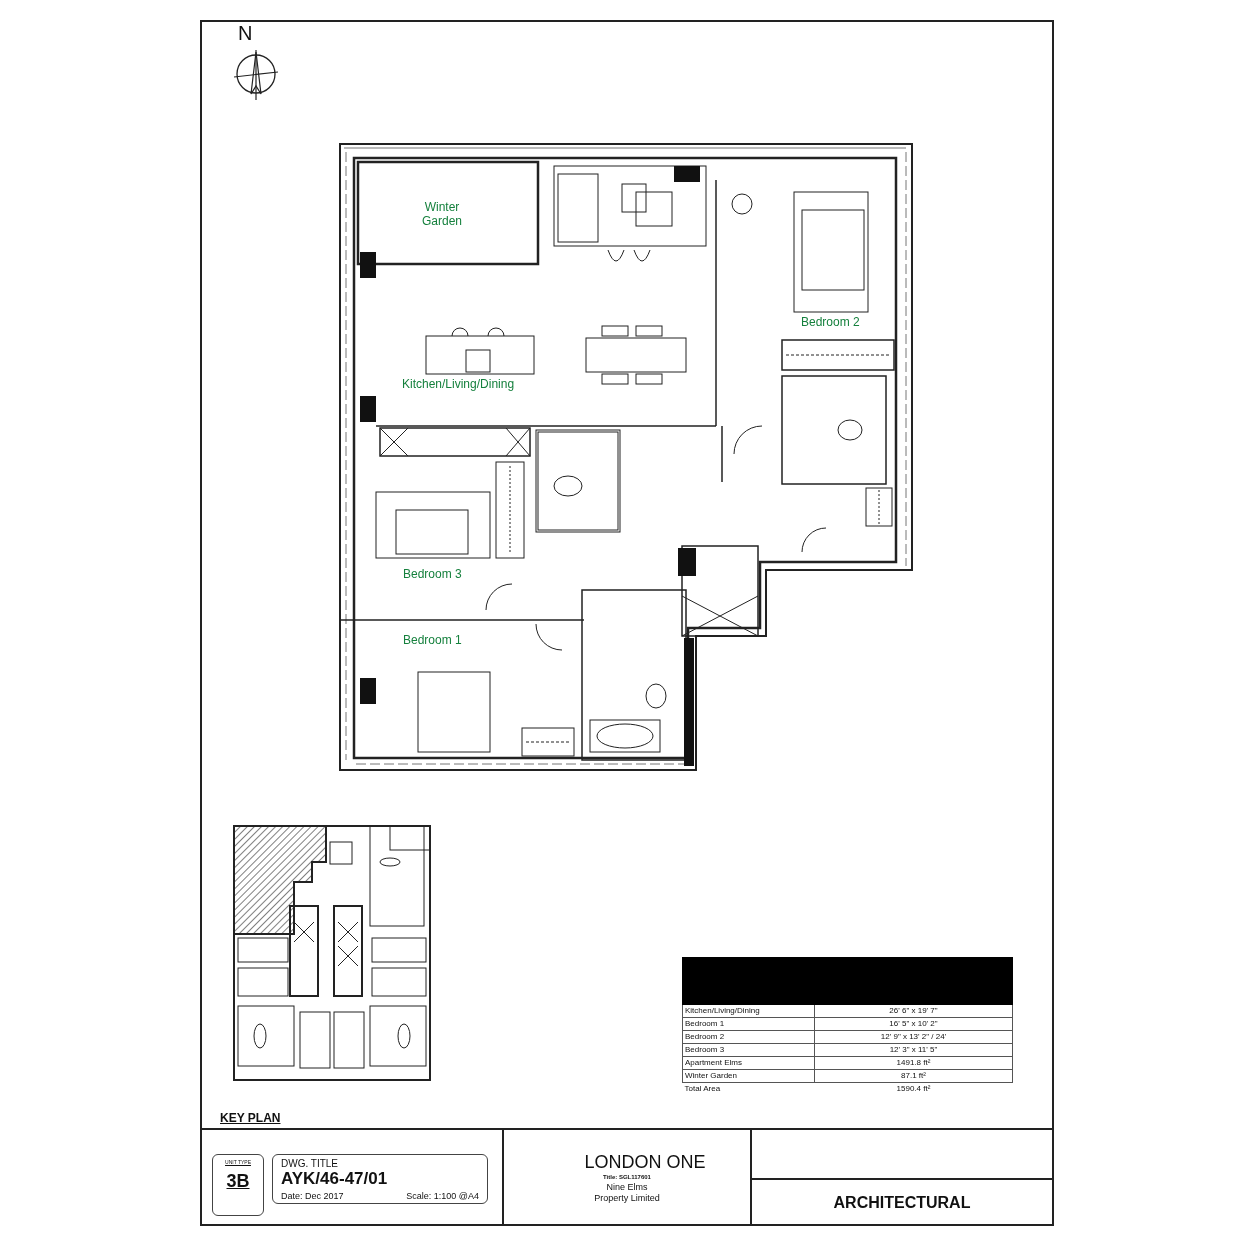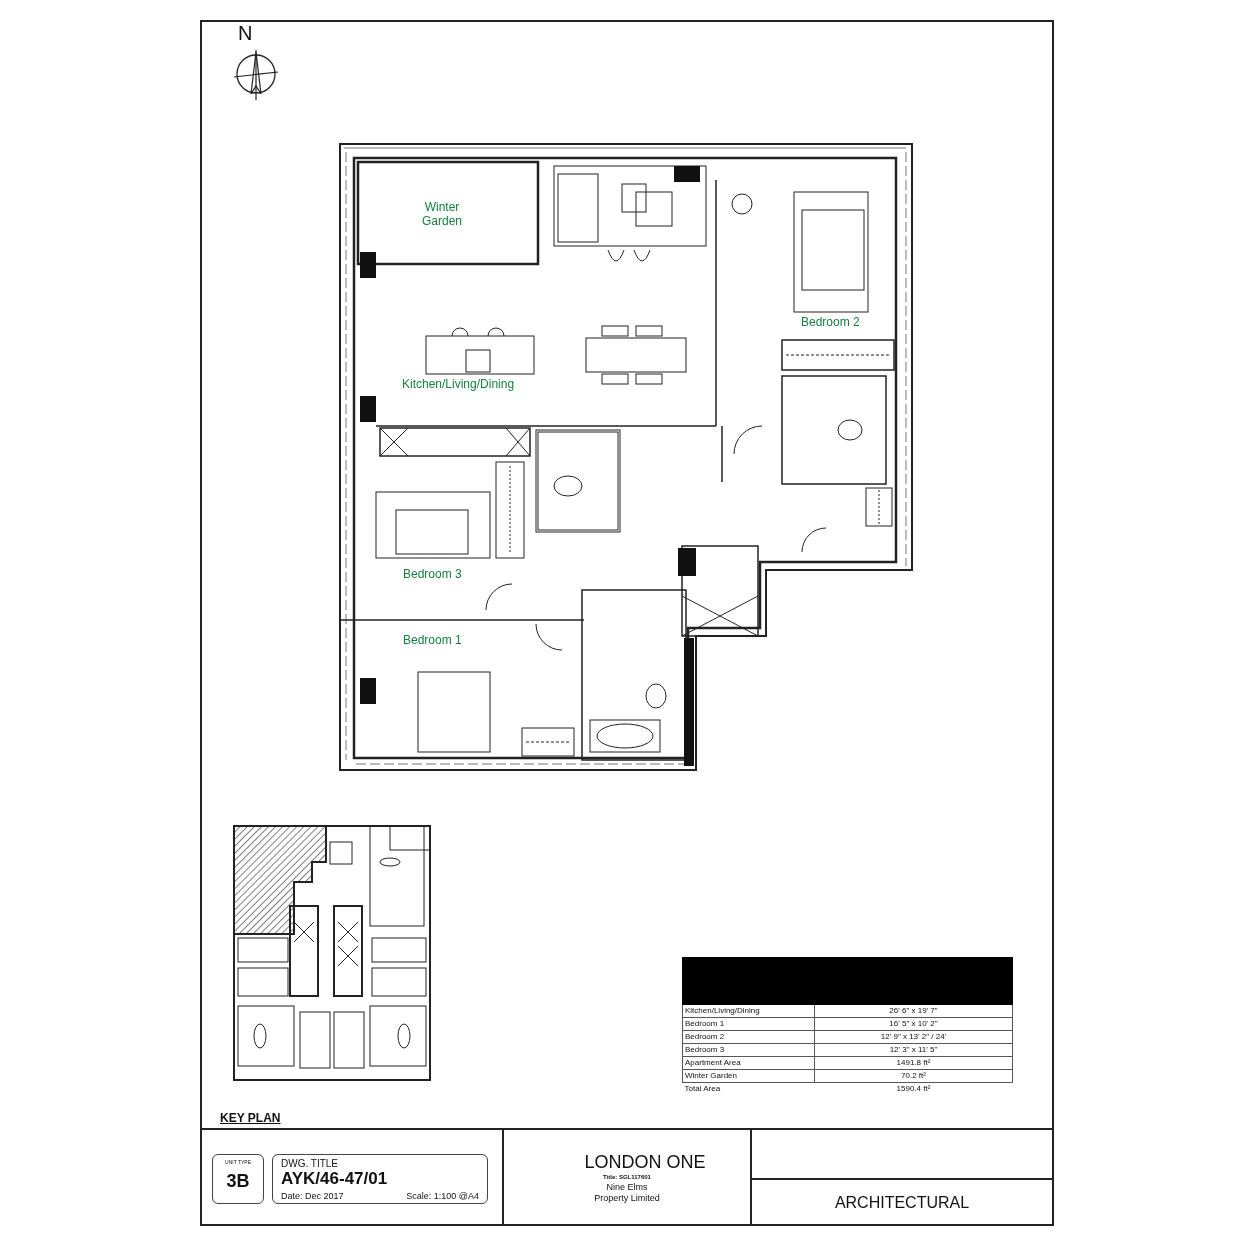--- a/index.html
+++ b/index.html
@@ -12,34 +12,34 @@
   .room-label{position:absolute;font-size:12px;color:#15803d;white-space:nowrap;}
   .keyplan{left:230px;top:822px;width:204px;height:262px;}
   .keyplan-label{left:220px;top:1096px;font-size:12px;font-weight:bold;text-decoration:underline;margin-top:15px;}
   table.area{position:absolute;left:682px;top:957px;width:331px;border-collapse:collapse;font-size:8px;}
   table.area td{border:1px solid #555;padding:1px 2px;height:10px;line-height:10px;}
   table.area td.v{text-align:center;}
   table.area tr.hdr td{background:#000;height:44px;border:1px solid #000;}
   table.area tr.total td{border:none;}
   .titleblock{position:absolute;left:200px;top:1128px;width:854px;height:98px;border-top:2px solid #222;box-sizing:border-box;}
   .tb-cell{position:absolute;box-sizing:border-box;}
-  .unit-box{left:12px;top:24px;width:52px;height:50px;border:1.5px solid #444;border-radius:6px;}
+  .unit-box{left:12px;top:24px;width:52px;height:62px;border:1.5px solid #444;border-radius:6px;text-decoration:underline;}
   .unit-box .lbl{font-size:5px;text-align:center;margin-top:4px;}
   .unit-box .val{font-size:18px;font-weight:bold;text-align:center;margin-top:6px;}
   .dwg-box{left:72px;top:24px;width:216px;height:50px;border:1.5px solid #444;border-radius:6px;padding:3px 8px;}
   .dwg-box .lbl{font-size:10px;}
   .dwg-box .val{font-size:17px;font-weight:bold;margin-top:0;}
   .dwg-box .row{display:flex;justify-content:space-between;font-size:9px;margin-top:2px;text-align:center;}
   .divider{position:absolute;background:#222;}
   .client{left:304px;top:0;width:246px;height:96px;text-align:center;}
   .client .proj{font-size:18px;margin-top:22px;margin-left:36px;}
   .client .titleno{font-size:6px;font-weight:bold;margin-top:1px;}
   .client .sub{font-size:9px;margin-top:2px;line-height:11px;text-align:center;}
   .levels{left:552px;top:0;width:300px;height:48px;text-align:center;font-size:15px;font-weight:bold;line-height:48px;}
-  .discipline{left:552px;top:49px;width:300px;height:58px;text-align:center;font-size:16px;line-height:47px;}
+  .discipline{left:552px;top:49px;width:300px;height:58px;text-align:center;font-size:16px;line-height:47px;font-weight:bold;}
 </style>
 </head>
 <body>
 
 <div class="sheet"></div>
 
 <div class="abs compass">
   <span class="n">N</span>
   <svg width="60" height="80" style="position:absolute;left:0;top:0">
     <circle cx="34" cy="52" r="19" fill="none" stroke="#222" stroke-width="1.3"></circle>
@@ -188,26 +188,26 @@
   </tr>
   <tr>
     <td>Bedroom 2</td>
     <td class="v">12' 9"   x   13' 2" / 24'</td>
   </tr>
   <tr>
     <td>Bedroom 3</td>
     <td class="v">12' 3"   x   11' 5"</td>
   </tr>
   <tr>
-    <td>Apartment Area</td>
+    <td>Apartment Elms</td>
     <td class="v">1491.8 ft²</td>
   </tr>
   <tr>
     <td>Winter Garden</td>
-    <td class="v">70.2 ft²</td>
+    <td class="v">87.1 ft²</td>
   </tr>
   <tr class="total">
     <td>Total Area</td>
     <td class="v">1590.4 ft²</td>
   </tr>
 </tbody>
   </table>
 
 <div class="titleblock">
   <div class="tb-cell unit-box">

